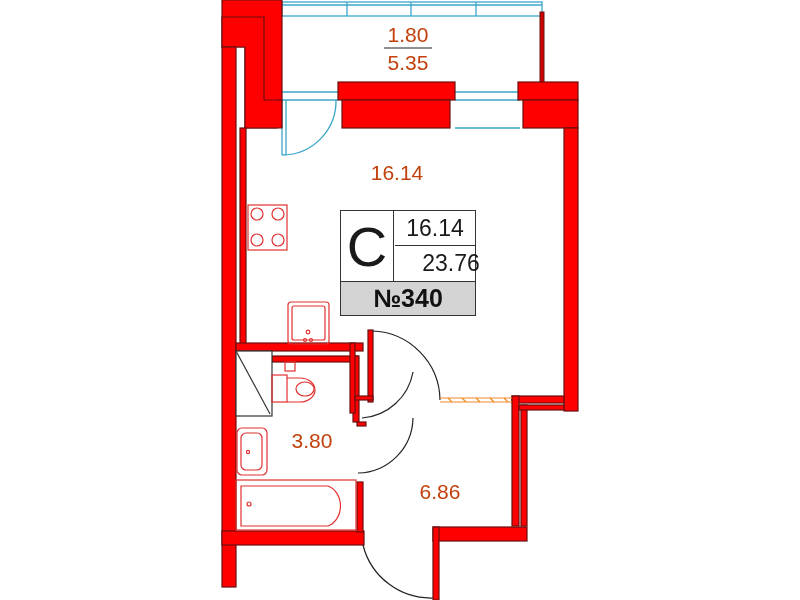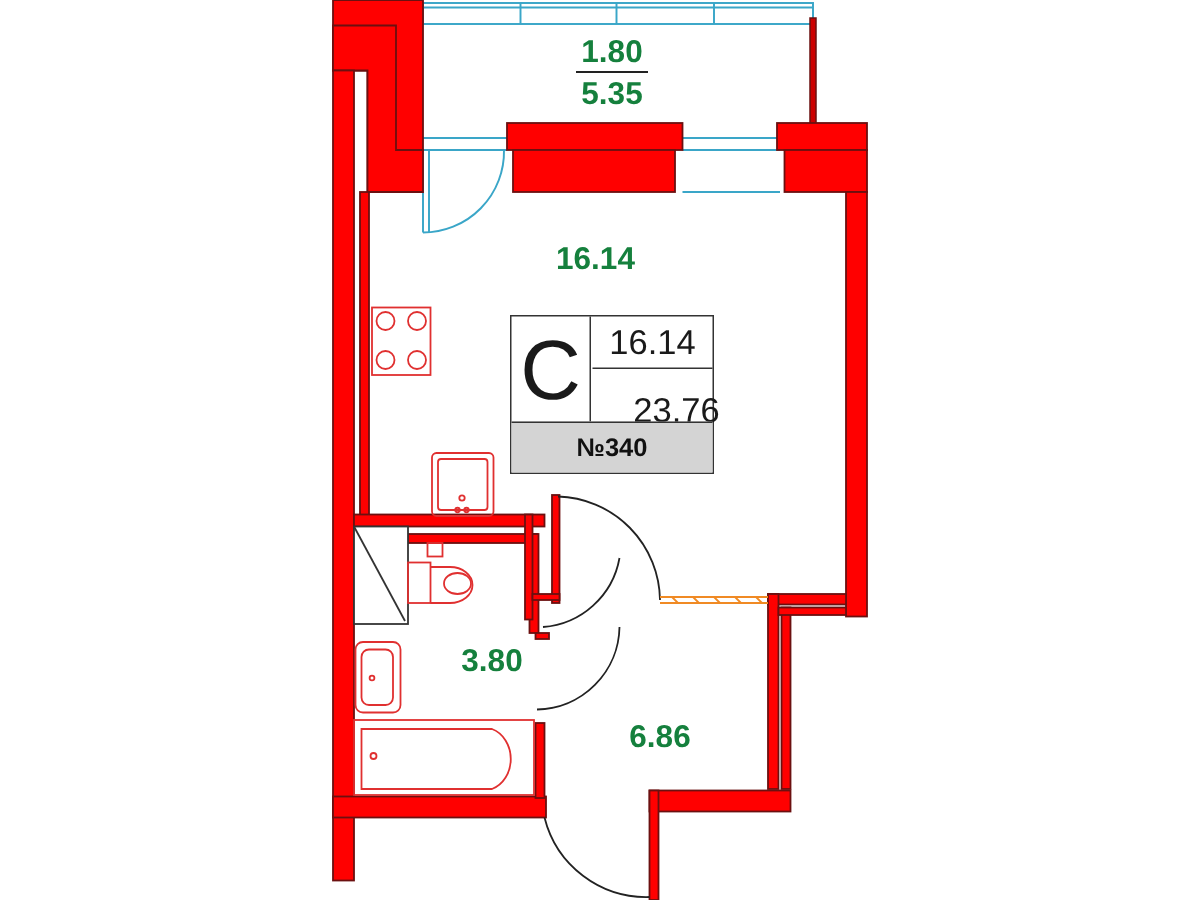--- a/index.html
+++ b/index.html
@@ -1,23 +1,23 @@
 <!DOCTYPE html>
 <html><head>
 <meta charset="utf-8">
 <style>
   html,body{margin:0;padding:0;background:#ffffff;}
   body{width:800px;height:600px;overflow:hidden;position:relative;font-family:"Liberation Sans",sans-serif;}
   svg{position:absolute;left:0;top:0;}
-  .lbl{position:absolute;color:#15803d;font-family:"Liberation Sans",sans-serif;font-size:21px;text-align:center;line-height:1;font-weight:bold;}
+  .lbl{position:absolute;color:#c2410c;font-family:"Liberation Sans",sans-serif;font-size:21px;text-align:center;line-height:1;}
   .info{position:absolute;left:340px;top:210px;width:136px;height:106px;border:1.5px solid #333;box-sizing:border-box;background:#fff;}
   .info .type{position:absolute;left:0;top:0;width:52px;height:70px;border-right:1.5px solid #333;font-size:56px;display:flex;align-items:center;justify-content:center;color:#1a1a1a;}
   .info .a1{position:absolute;left:54px;top:0;right:0;height:34px;border-bottom:1.5px solid #333;font-size:23px;display:flex;align-items:center;justify-content:center;color:#1a1a1a;}
-  .info .a2{position:absolute;left:54px;top:45px;right:0;height:35px;font-size:23px;display:flex;align-items:center;justify-content:center;color:#1a1a1a;margin-left:32px;}
-  .info .num{position:absolute;left:0;right:0;top:70px;bottom:0;border-top:1.5px solid #333;background:#d4d4d4;font-size:17px;font-weight:bold;display:flex;align-items:center;justify-content:center;color:#111;}
+  .info .a2{position:absolute;left:54px;top:35px;right:0;height:35px;font-size:23px;display:flex;align-items:center;justify-content:center;color:#1a1a1a;margin-left:32px;}
+  .info .num{position:absolute;left:0;right:0;top:70px;bottom:0;border-top:1.5px solid #333;background:#d4d4d4;font-size:25px;font-weight:bold;display:flex;align-items:center;justify-content:center;color:#111;}
 </style>
 </head>
 <body>
 
 <svg width="800" height="600" viewBox="0 0 800 600">
 
   <g stroke="#3aa6c8" stroke-width="1.3" fill="none">
     <rect x="282" y="2" width="260" height="14"></rect>
     <line x1="282" y1="5" x2="542" y2="5"></line>
     <line x1="347" y1="2" x2="347" y2="16"></line>
@@ -133,21 +133,21 @@
     <circle cx="249" cy="504" r="2"></circle>
   </g>
 
   <line x1="384" y1="48" x2="432" y2="48" stroke="#222" stroke-width="1.2"></line>
 </svg>
 
 <div class="lbl" style="left:380px;top:24px;width:56px;">1.80</div>
 <div class="lbl" style="left:380px;top:52px;width:56px;">5.35</div>
 
 <div class="lbl" style="left:362px;top:162px;width:70px;">16.14</div>
-<div class="lbl" style="left:300px;top:430px;width:56px;">3.80</div>
+<div class="lbl" style="left:284px;top:430px;width:56px;">3.80</div>
 <div class="lbl" style="left:412px;top:481px;width:56px;">6.86</div>
 
 <div class="info">
   <div class="type">C</div>
   <div class="a1">16.14</div>
   <div class="a2">23.76</div>
   <div class="num">№340</div>
 </div>
 
 </body></html>

